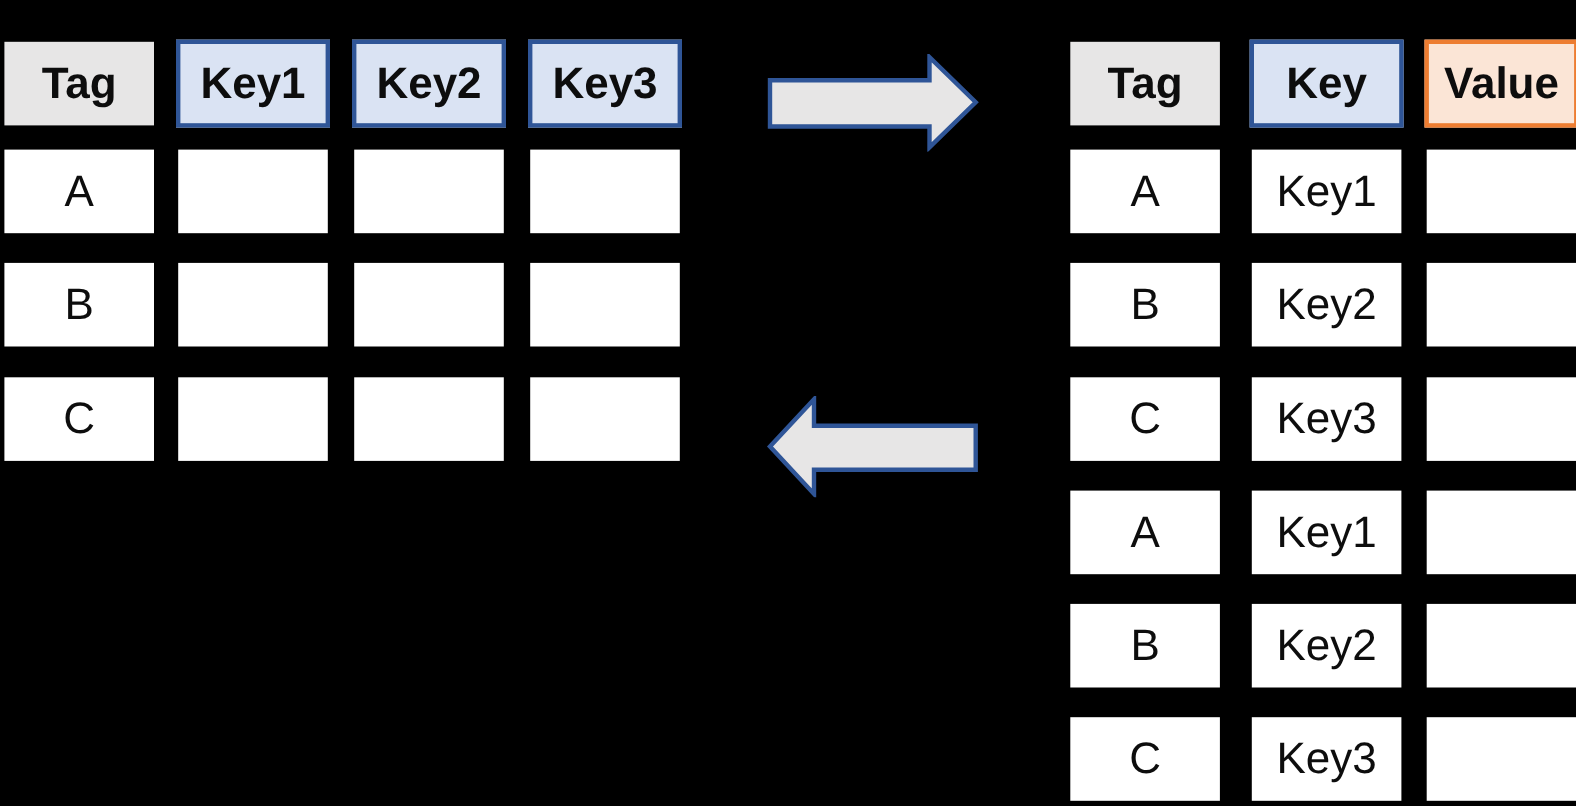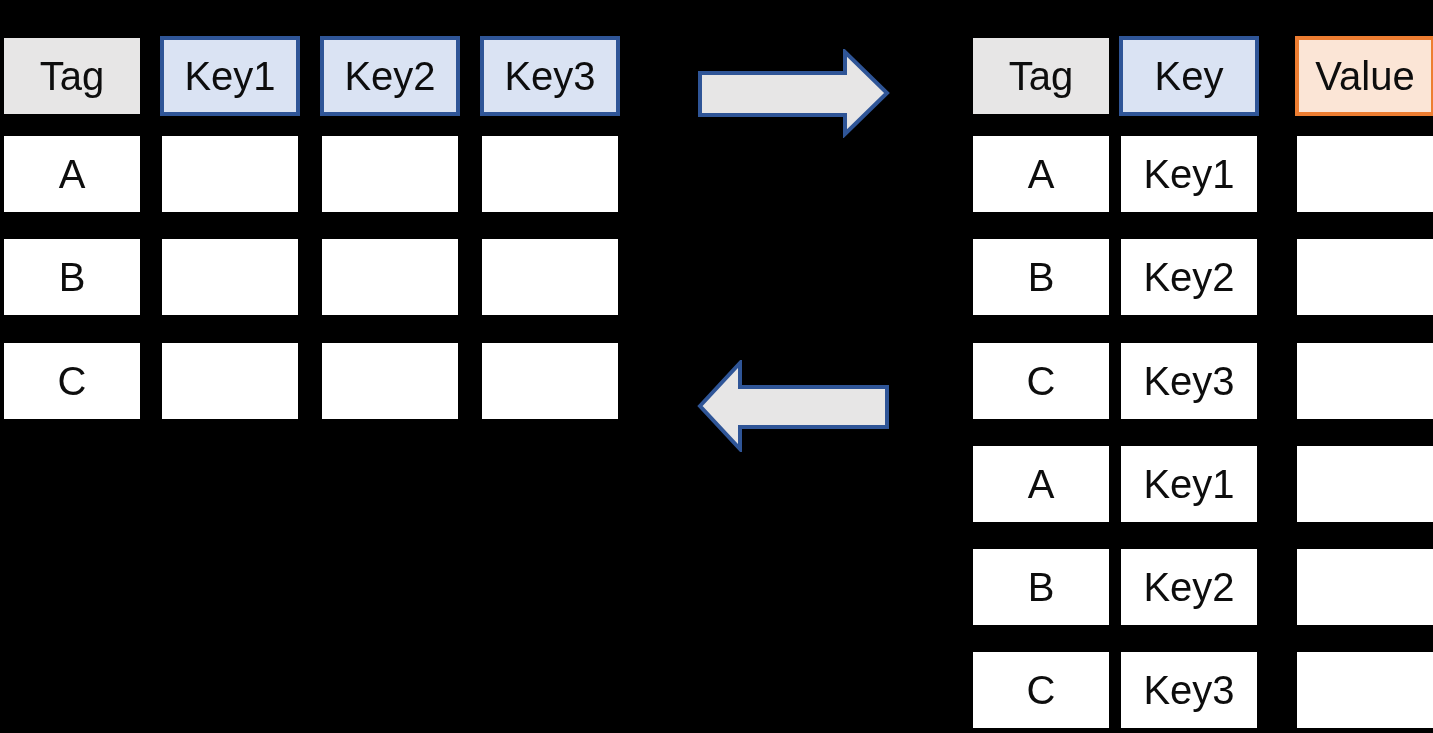--- a/index.html
+++ b/index.html
@@ -47,23 +47,23 @@
     background: #fbe5d6;
     border: 4px solid #ed7d31;
     width: 140px; height: 80px;
     margin-left: -2px; margin-top: -2px;
     box-sizing: border-box;
   }
 
   
   .lc0 { left: 0; }   .lc1 { left: 158px; } .lc2 { left: 318px; } .lc3 { left: 478px; }
   
-  .rc0 { left: 0; }   .rc1 { left: 148px; } .rc2 { left: 324px; }
+  .rc0 { left: 0; }   .rc1 { left: 165px; } .rc2 { left: 324px; }
   
-  .r0 { top: 0; }     .r1 { top: 98px; }   .r2 { top: 201px; }
+  .r0 { top: 0; font-weight: bold; }     .r1 { top: 98px; }   .r2 { top: 201px; }
   .r3 { top: 305px; } .r4 { top: 408px; }  .r5 { top: 511px; }  .r6 { top: 614px; }
 
   .arrow {
     position: absolute;
     display: block;
   }
   .arrow-right { left: 697px; top: 49px;  width: 193px; height: 89px; }
   .arrow-left  { left: 697px; top: 360px; width: 193px; height: 92px; }
 </style>
 </head>

